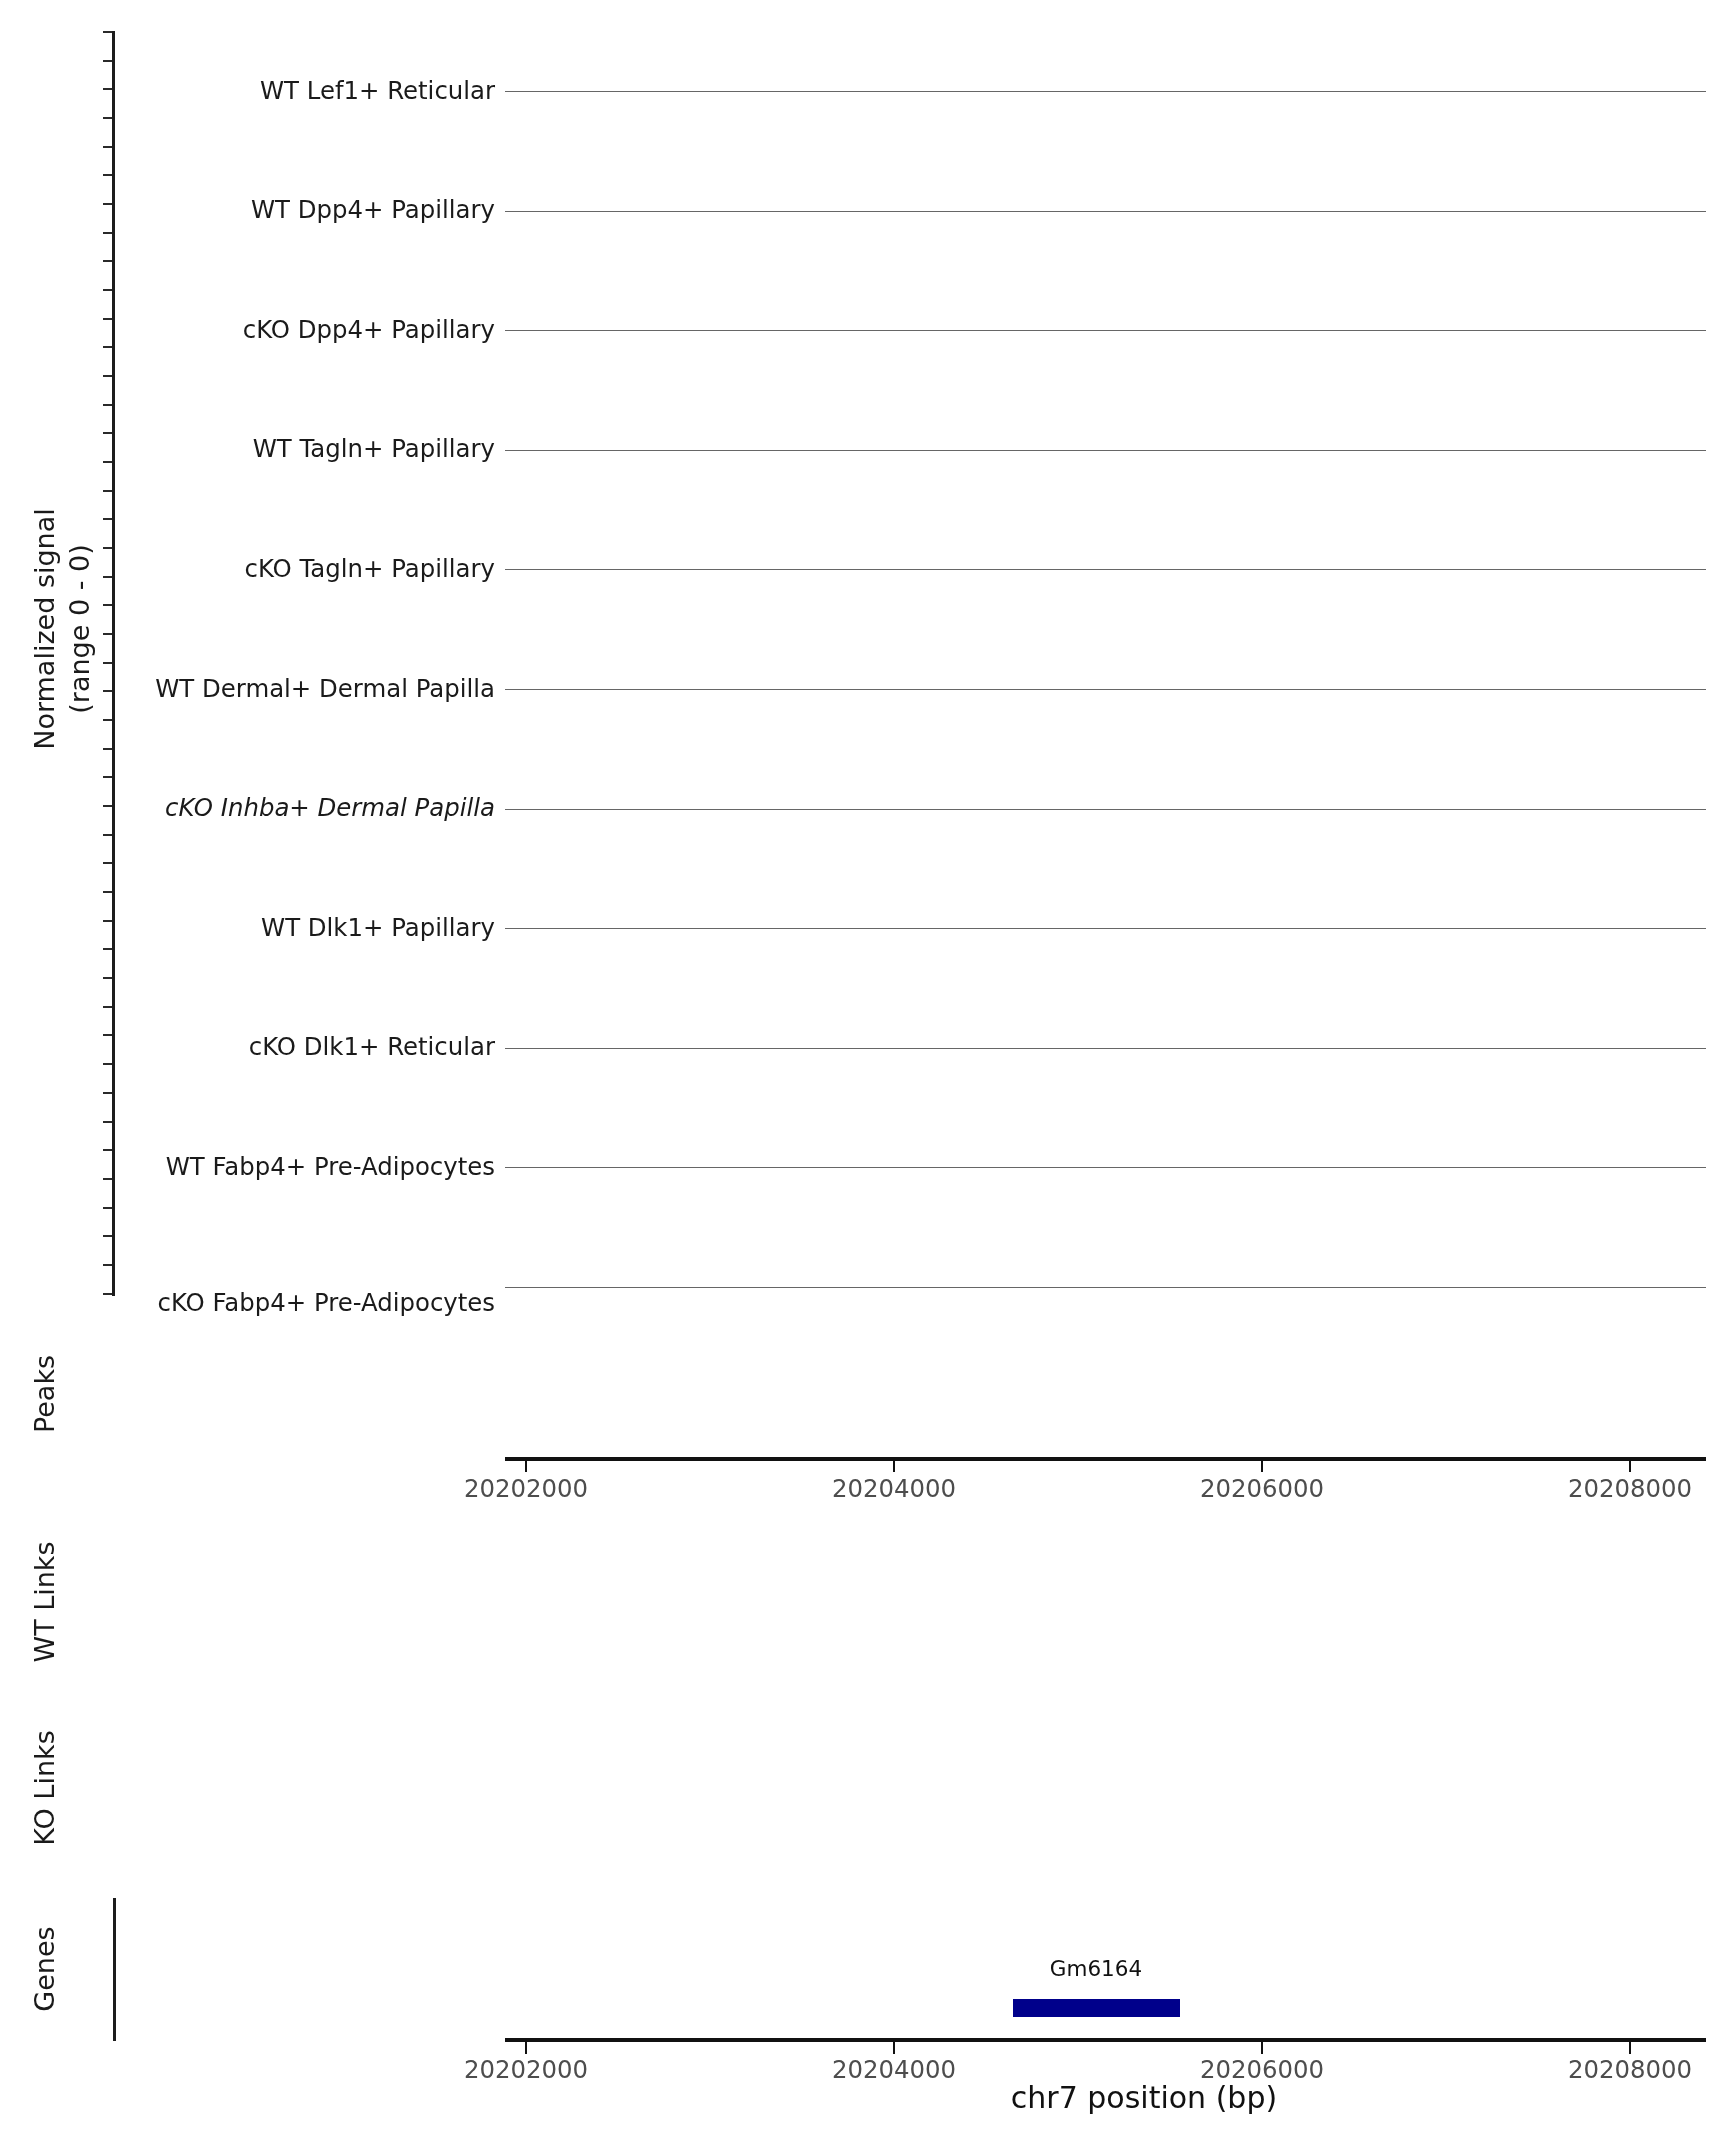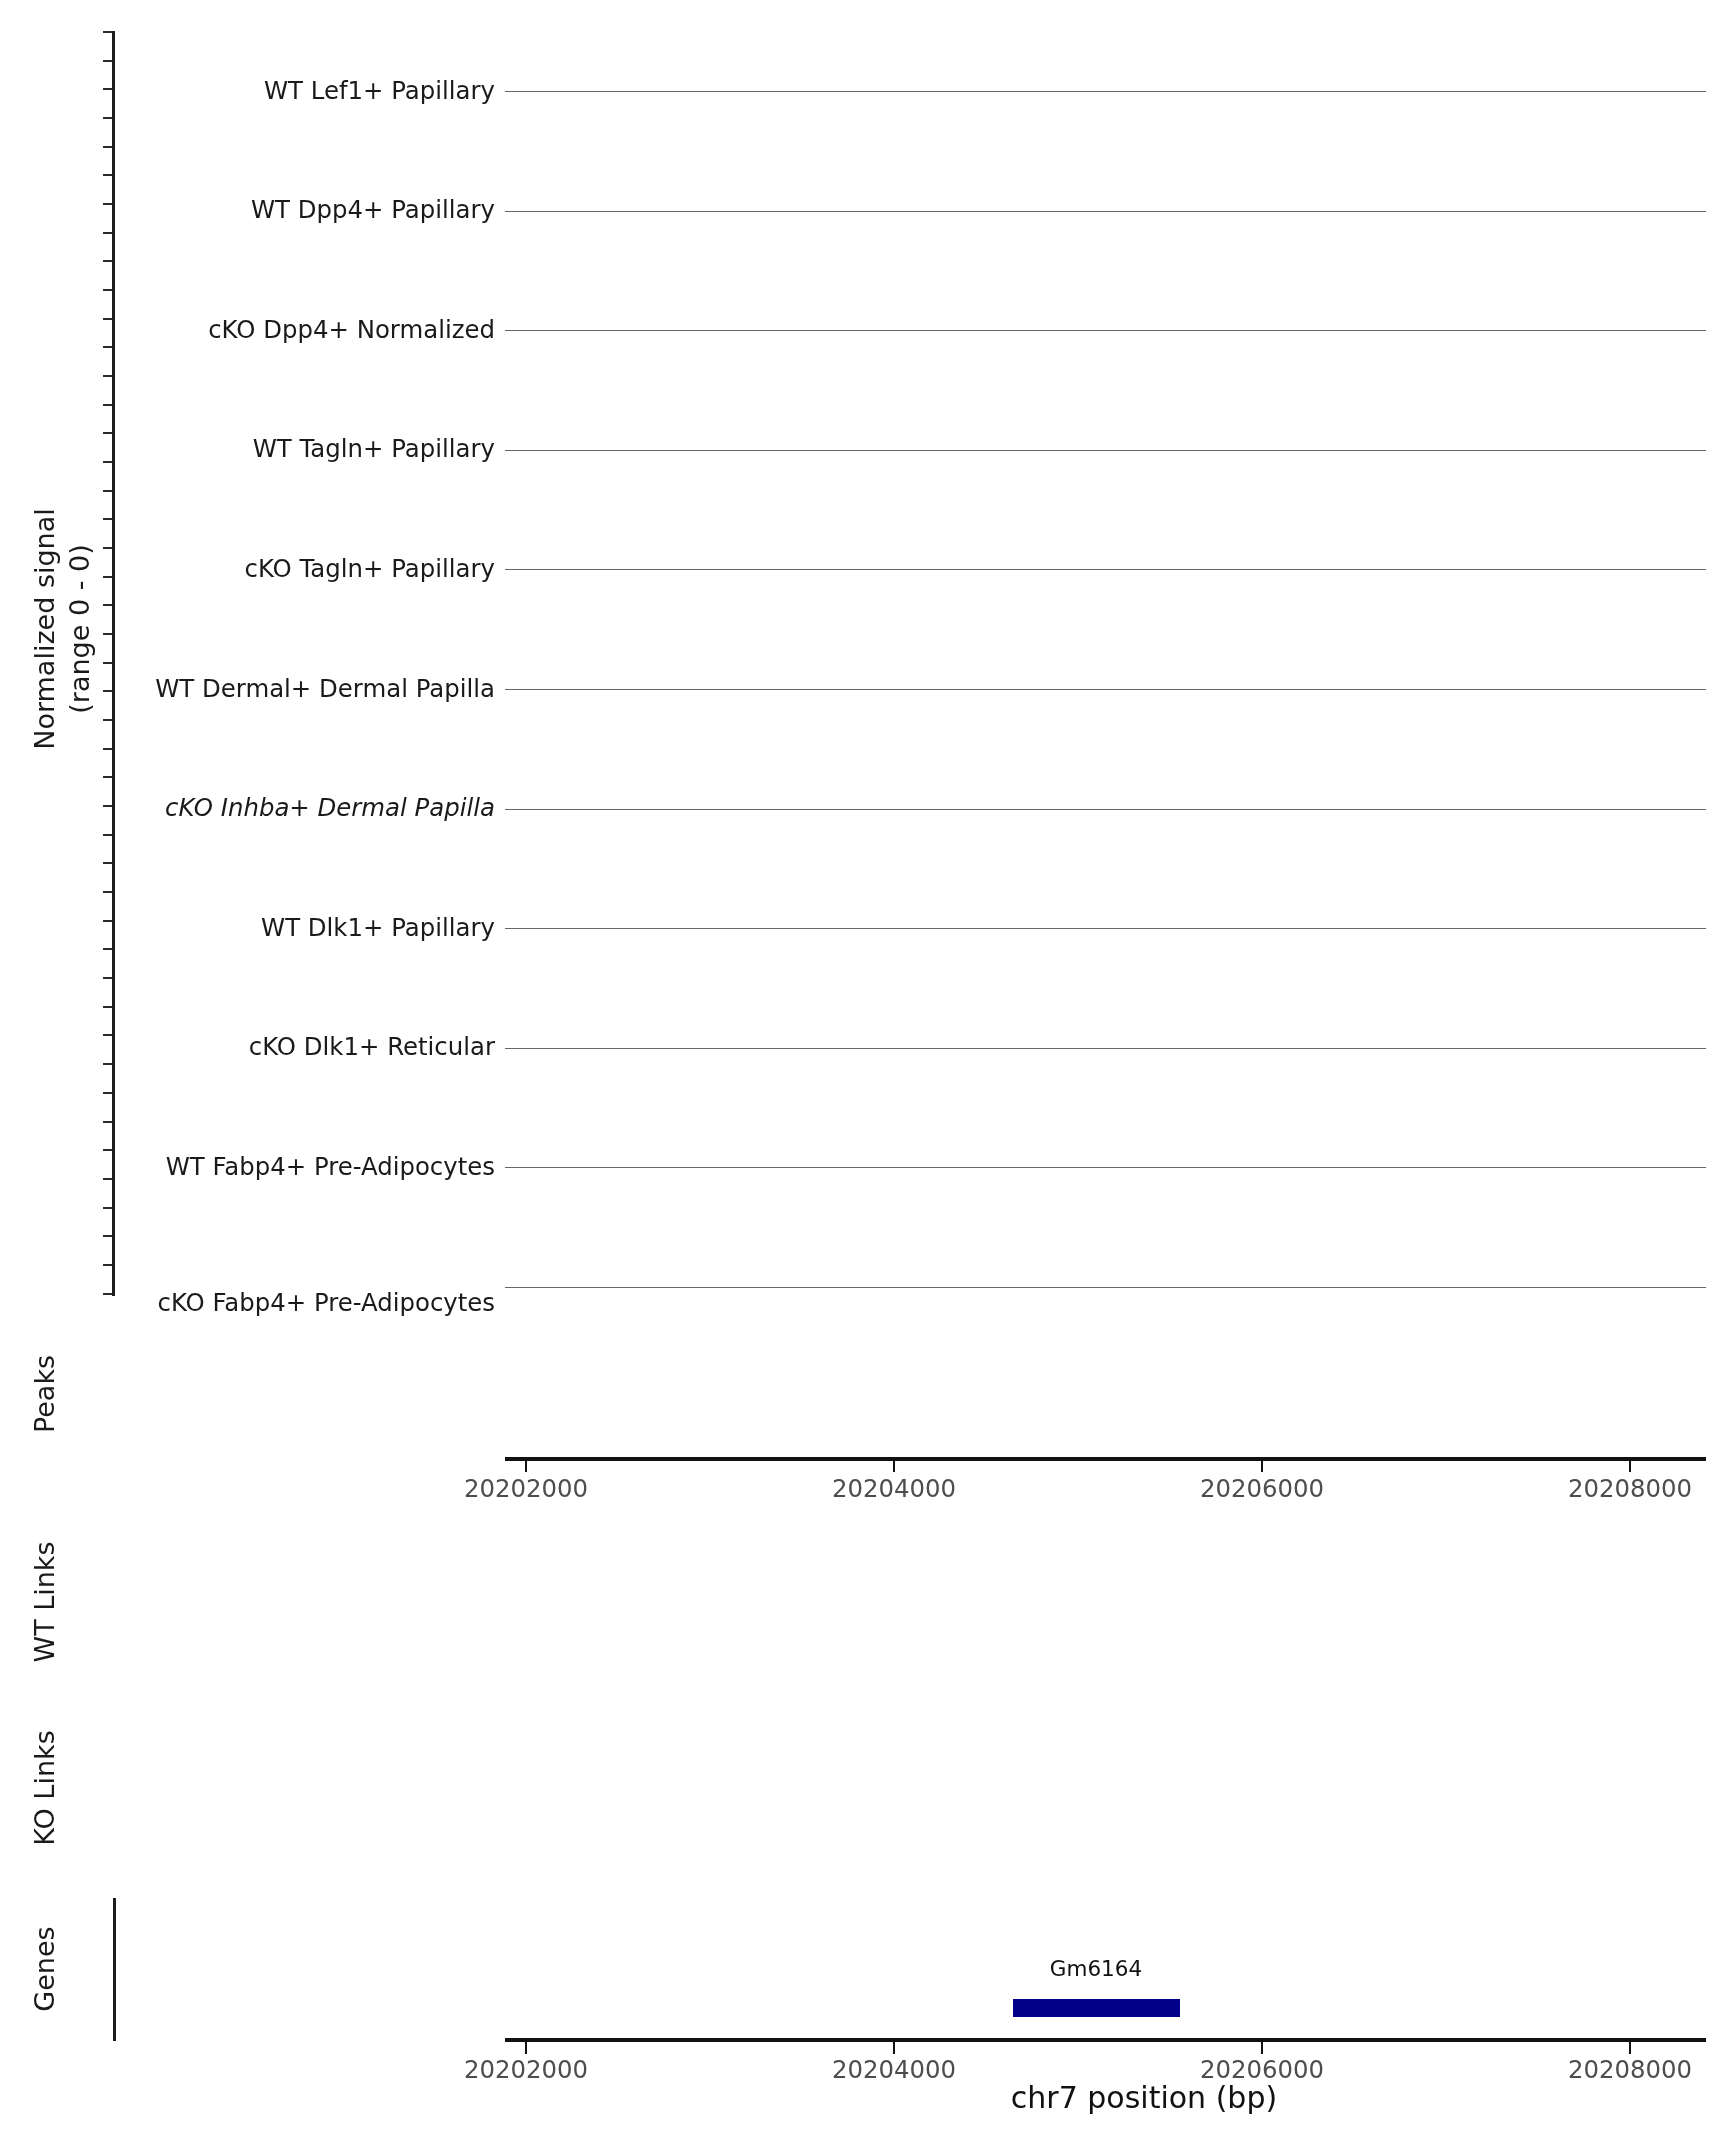--- a/index.html
+++ b/index.html
@@ -93,25 +93,25 @@
       <div class="bracket-tick" style="left: 103px; top: 1121px;"></div>
       <div class="bracket-tick" style="left: 103px; top: 1149px;"></div>
       <div class="bracket-tick" style="left: 103px; top: 1178px;"></div>
       <div class="bracket-tick" style="left: 103px; top: 1207px;"></div>
       <div class="bracket-tick" style="left: 103px; top: 1235px;"></div>
       <div class="bracket-tick" style="left: 103px; top: 1264px;"></div>
       <div class="bracket-tick" style="left: 103px; top: 1293px;"></div>
     </div>
 
   <div id="track-container">
-      <div class="track-label" style="top: 92px;">WT Lef1+ Papillary</div>
+      <div class="track-label" style="top: 92px;">WT Lef1+ Reticular</div>
       <div class="signal-line" style="left: 505px; width: 1201px; top: 91px;"></div>
       <div class="track-label" style="top: 211px;">WT Dpp4+ Papillary</div>
       <div class="signal-line" style="left: 505px; width: 1201px; top: 211px;"></div>
-      <div class="track-label" style="top: 331px;">cKO Dpp4+ Normalized</div>
+      <div class="track-label" style="top: 331px;">cKO Dpp4+ Papillary</div>
       <div class="signal-line" style="left: 505px; width: 1201px; top: 330px;"></div>
       <div class="track-label" style="top: 450px;">WT Tagln+ Papillary</div>
       <div class="signal-line" style="left: 505px; width: 1201px; top: 450px;"></div>
       <div class="track-label" style="top: 570px;">cKO Tagln+ Papillary</div>
       <div class="signal-line" style="left: 505px; width: 1201px; top: 569px;"></div>
       <div class="track-label" style="top: 690px;">WT Dermal+ Dermal Papilla</div>
       <div class="signal-line" style="left: 505px; width: 1201px; top: 689px;"></div>
       <div class="track-label" style="top: 809px; font-style: italic;">cKO Inhba+ Dermal Papilla</div>
       <div class="signal-line" style="left: 505px; width: 1201px; top: 809px;"></div>
       <div class="track-label" style="top: 929px;">WT Dlk1+ Papillary</div>

